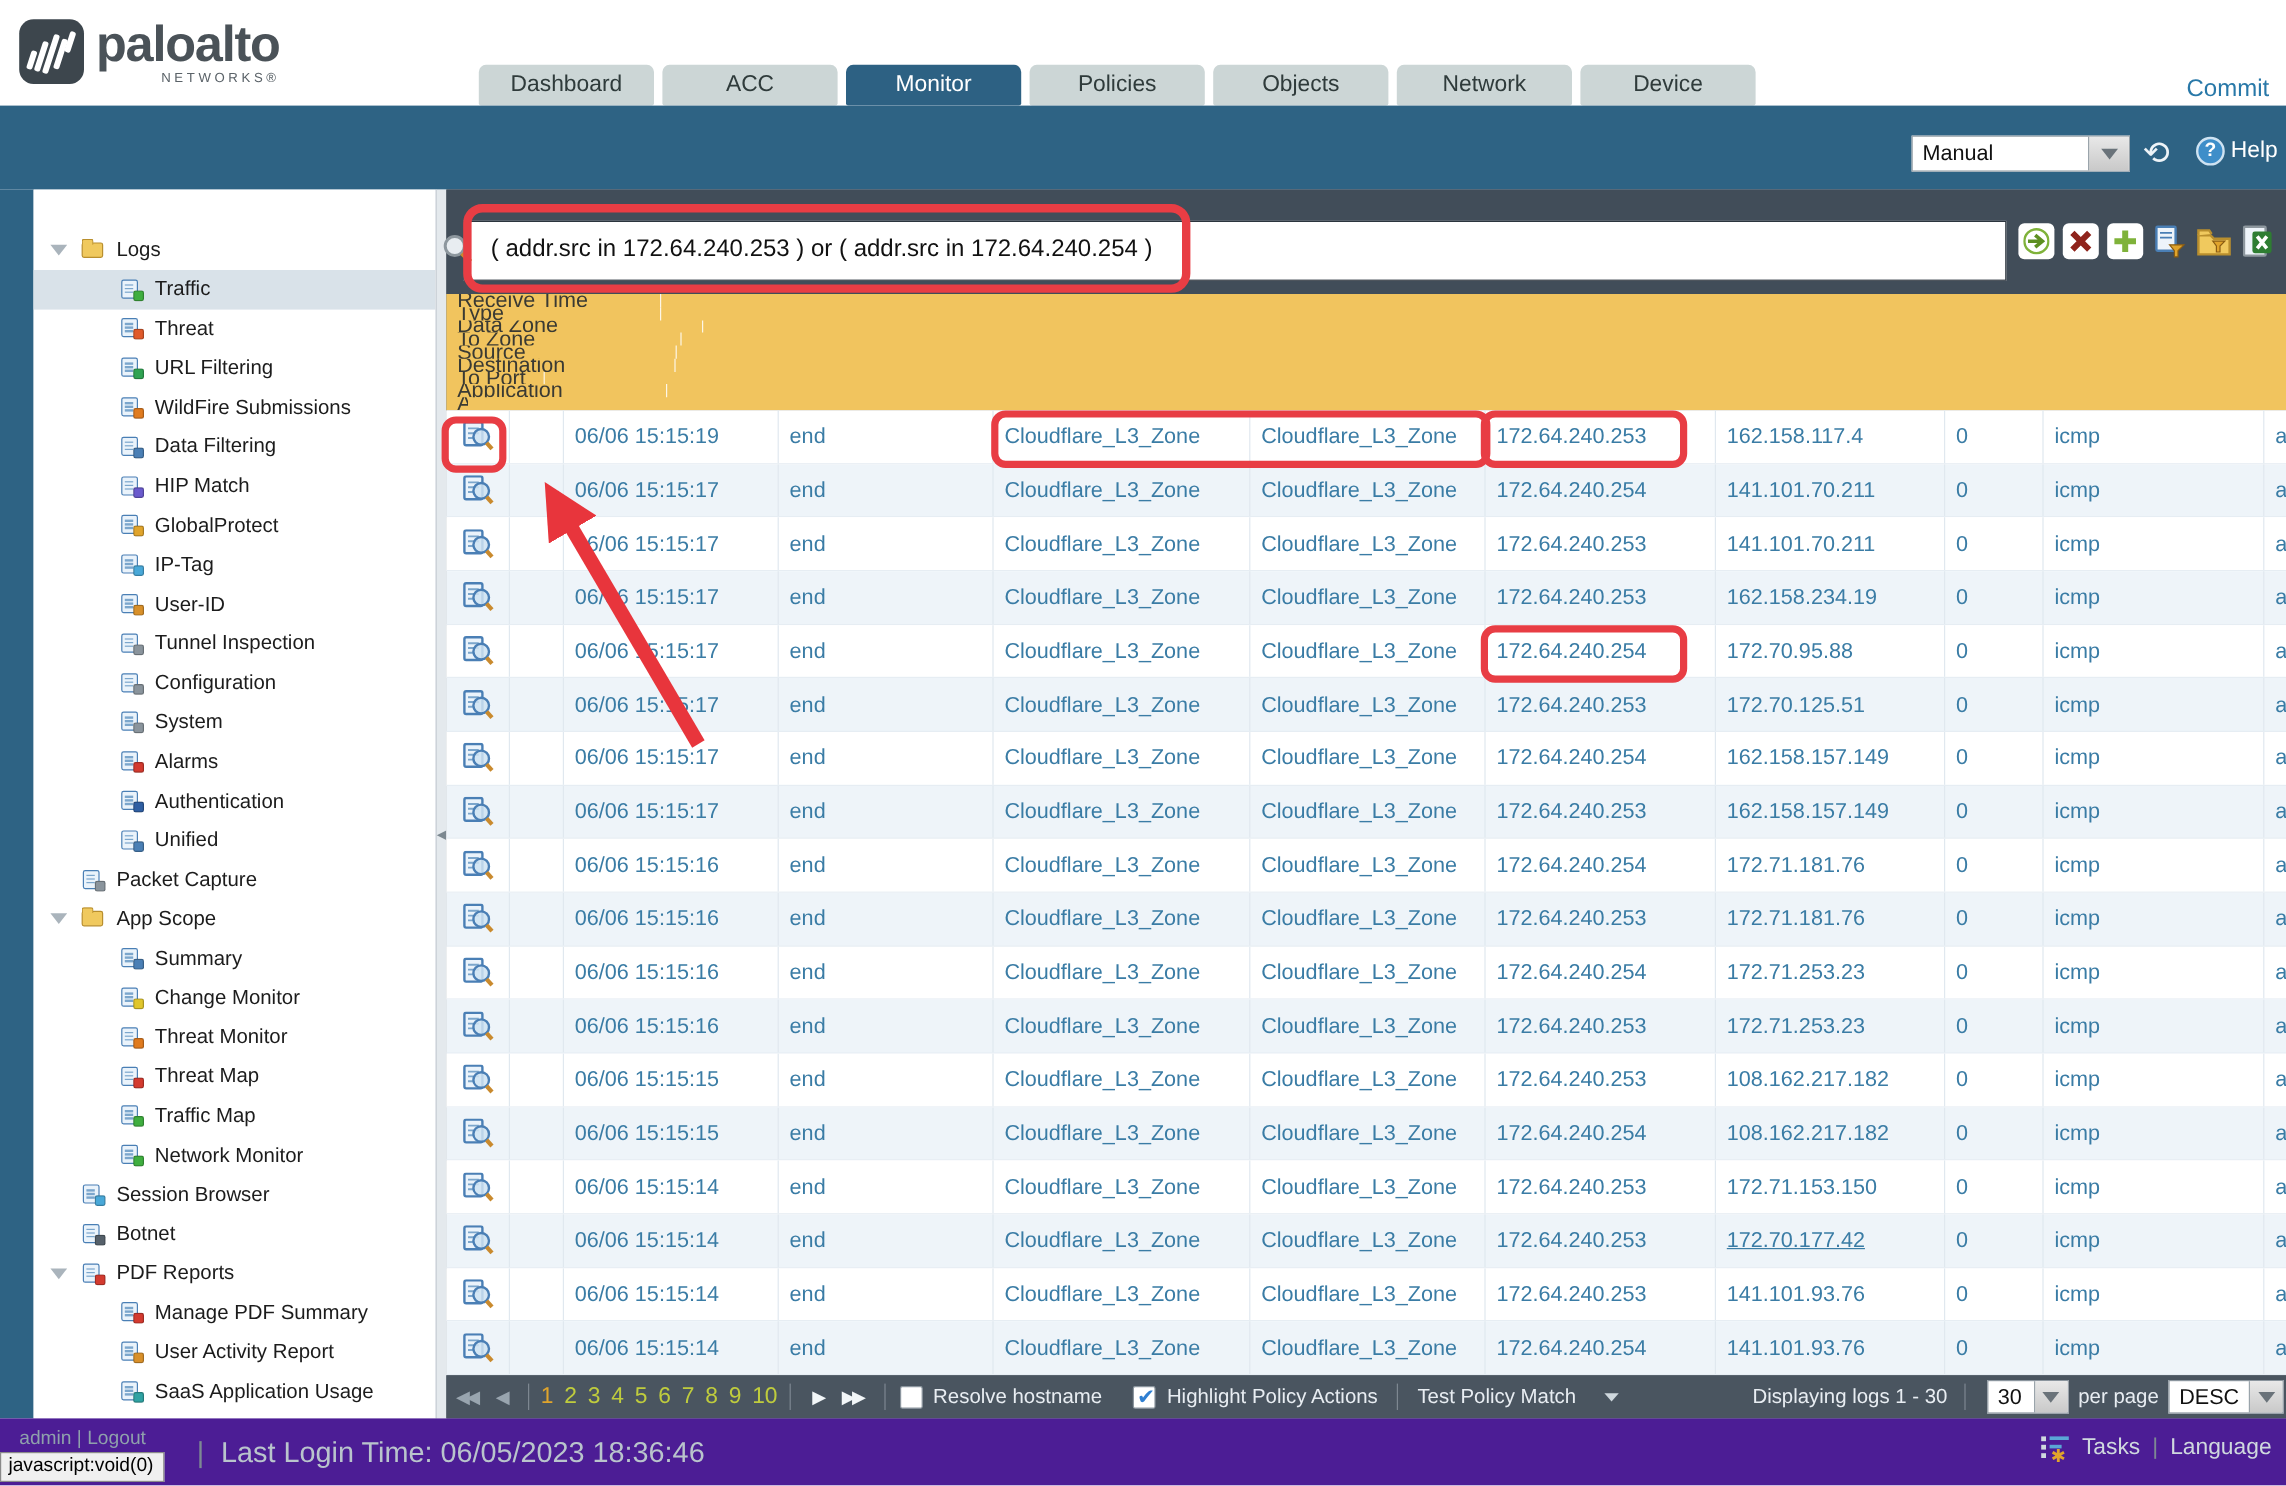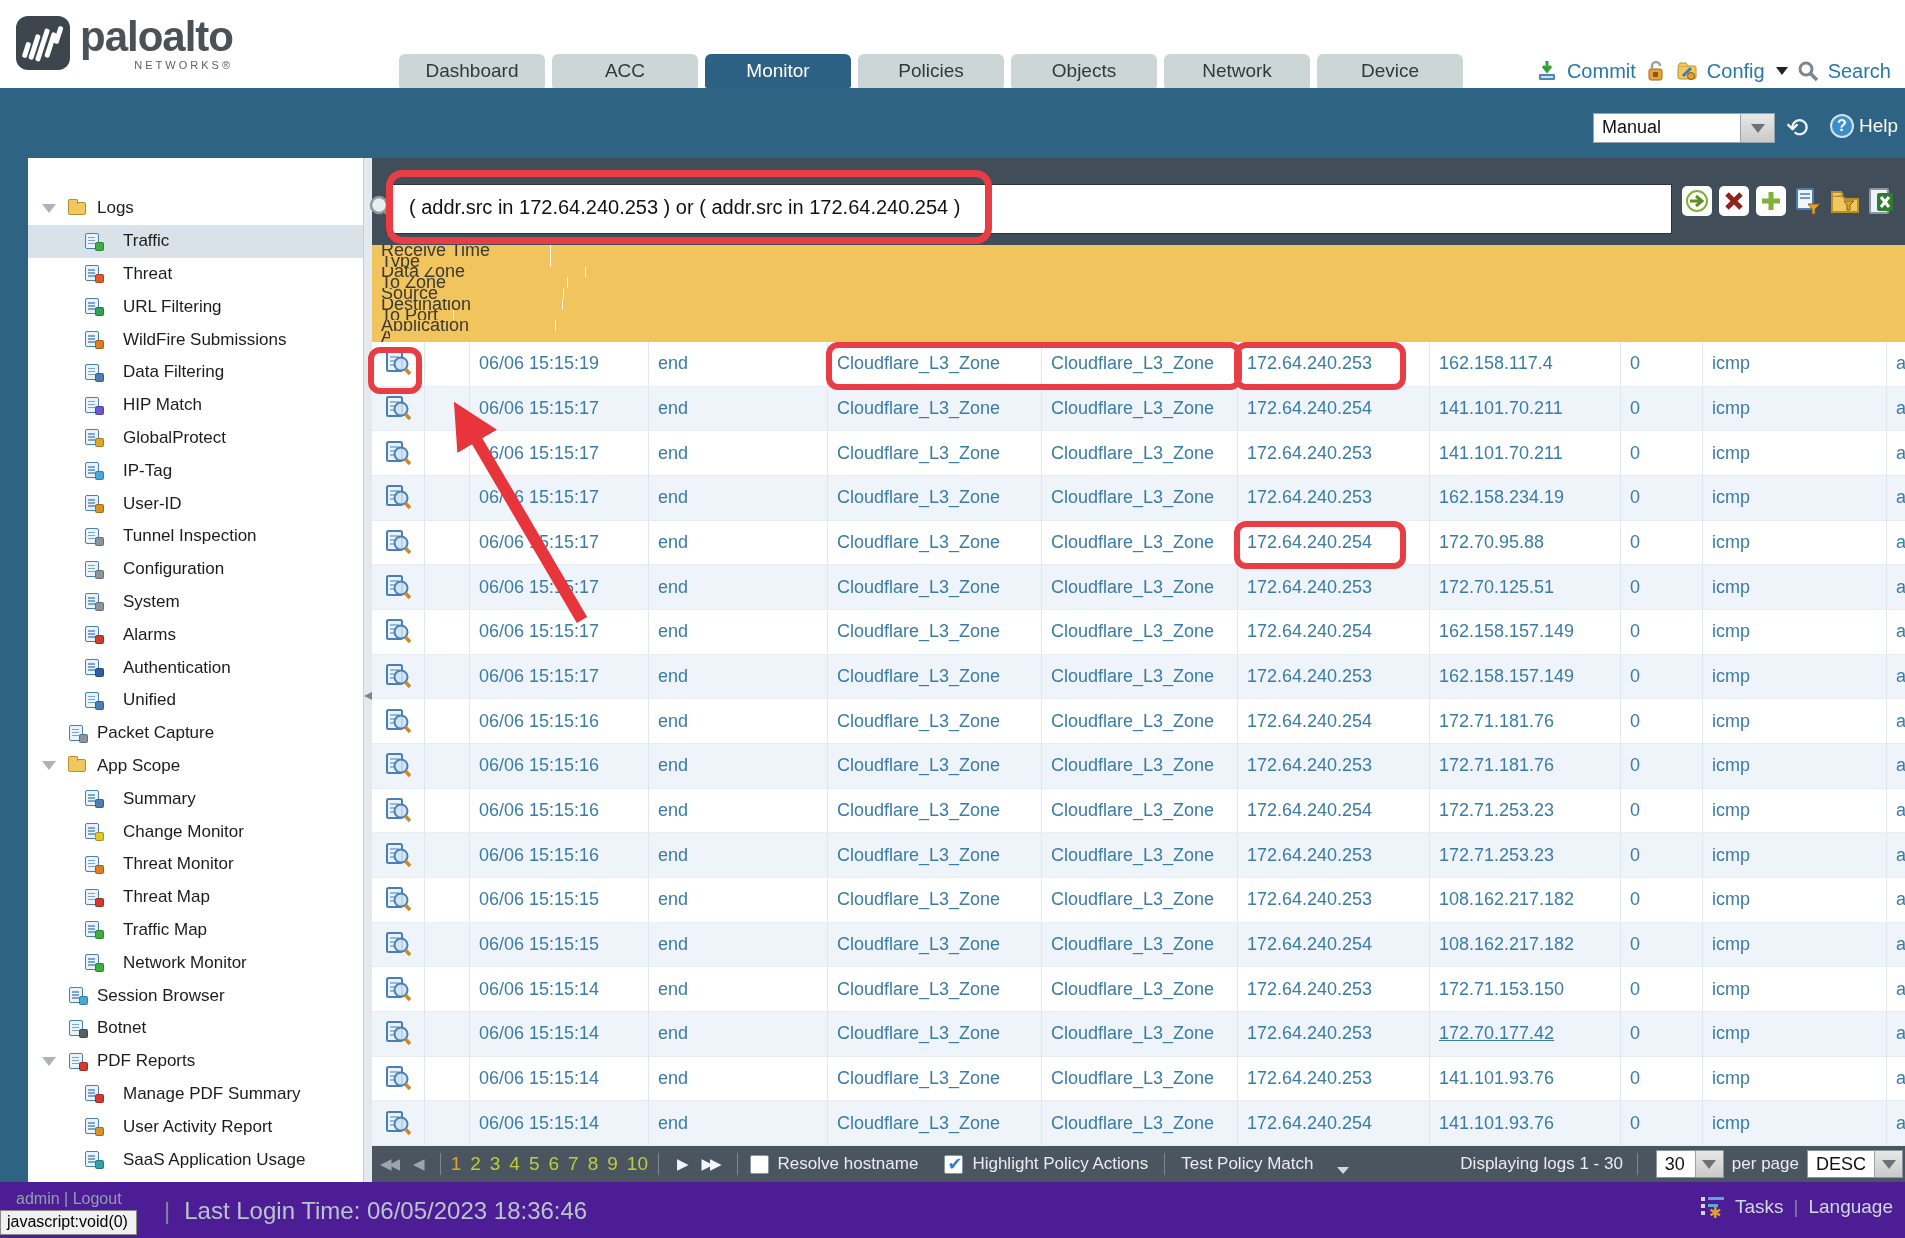--- a/index.html
+++ b/index.html
@@ -12,21 +12,21 @@
   .logo-mark { width:54px; height:54px; background:#3d464d; border-radius:12px; position:relative; overflow:hidden; }
   .logo-mark i { position:absolute; width:5px; background:#fff; border-radius:2px; transform:rotate(18deg); }
   .logo-text { line-height:1; }
   .logo-brand { font-size:42px; color:#4a5258; font-weight:600; letter-spacing:-1px; }
   .logo-sub { font-size:11px; color:#5a6268; letter-spacing:3px; text-align:right; margin-top:2px; }
 
   .tabs { position:absolute; left:399px; top:54px; display:flex; gap:7px; }
   .tab { width:146px; height:34px; background:#ccd6d6; border-radius:6px 6px 2px 2px; display:flex; align-items:center; justify-content:center; font-size:19px; color:#2f3b3b; cursor:pointer; }
   .tab.active { background:#2d6183; color:#fff; }
 
-  .hdr-actions { position:absolute; right:14px; top:54px; height:34px; display:flex; align-items:center; gap:9px; font-size:20px; color:#2878a8; }
+  .hdr-actions { position:absolute; right:14px; top:54px; height:34px; display:flex; align-items:center; gap:9px; font-size:20px; color:#2878a8;flex-direction:column; }
   .hdr-actions .lbl { cursor:pointer; }
   .mini-ico { width:22px; height:22px; display:inline-block; }
   .caret { width:0; height:0; border-left:6px solid transparent; border-right:6px solid transparent; border-top:8px solid #222; margin-left:2px; }
 
   
   .teal-band { position:absolute; left:0; top:88px; width:1905px; height:70px; background:#2e6384; }
   .manual-select { position:absolute; left:1593px; top:25px; width:182px; height:30px; display:flex; background:#fff; border:1px solid #9aa4ab; }
   .manual-select .val { flex:1; font-size:18px; color:#111; padding:3px 0 0 8px; }
   .manual-select .dd { width:34px; background:linear-gradient(#e8e8e8,#c9c9c9); border-left:1px solid #9aa4ab; display:flex; align-items:center; justify-content:center; }
   .dd-arrow { width:0; height:0; border-left:7px solid transparent; border-right:7px solid transparent; border-top:9px solid #6a737a; }
@@ -34,21 +34,21 @@
   .help-wrap { position:absolute; left:1830px; top:26px; display:flex; align-items:center; gap:5px; color:#fff; font-size:19px; }
   .help-circle { width:24px; height:24px; border-radius:50%; background:#3e8ec9; border:2px solid #cfe3f2; color:#fff; font-size:16px; font-weight:bold; display:flex; align-items:center; justify-content:center; }
 
   
   .side-strip { position:absolute; left:0; top:158px; width:28px; height:1024px; background:#2e6384; }
   .sidebar { position:absolute; left:28px; top:158px; width:335px; height:1024px; background:#fff; overflow:hidden; padding-top:34px; }
   .tree-item { height:32.8px; display:flex; align-items:center; font-size:17px; color:#1c1c1c; cursor:pointer; position:relative; }
   .tree-item.sel { background:#d9e2e9; }
   .tree-item .exp { position:absolute; left:14px; width:0; height:0; border-left:7px solid transparent; border-right:7px solid transparent; border-top:9px solid #aab4bc; }
   .tree-item.lvl0 { padding-left:40px; }
-  .tree-item.lvl1 { padding-left:56px;gap:10px; }
+  .tree-item.lvl1 { padding-left:72px; }
   .tree-icon { width:20px; height:17px; margin-right:9px; position:relative; flex:0 0 auto; }
   .tree-icon .doc { position:absolute; left:1px; top:0; width:14px; height:16px; background:#eaf3fb; border:1.5px solid #4a7fb5; border-radius:2px; }
   .tree-icon .doc:before { content:""; position:absolute; left:2px; top:3px; width:7px; height:1.5px; background:#7ba6cc; box-shadow:0 3px 0 #7ba6cc, 0 6px 0 #7ba6cc; }
   .tree-icon .badge { position:absolute; right:0; bottom:-1px; width:9px; height:9px; border-radius:2px; border:1px solid rgba(0,0,0,.25); }
   .tree-icon .folder { position:absolute; left:0; top:2px; width:18px; height:13px; background:#f0c95e; border:1.5px solid #b98f2e; border-radius:2px; }
   .tree-icon .folder:before { content:""; position:absolute; left:-1px; top:-4px; width:8px; height:4px; background:#f0c95e; border:1.5px solid #b98f2e; border-bottom:none; border-radius:2px 2px 0 0; }
   .splitter { position:absolute; left:363px; top:158px; width:9px; height:1024px; background:#e4e9ed; border-left:1px solid #c7ced4; }
   .splitter .grip { position:absolute; top:530px; left:0px; color:#7c8890; font-size:12px; }
 
   
@@ -74,21 +74,21 @@
   
   .foot { position:absolute; left:0; top:988px; width:1533px; height:36px; background:#4a5560; display:flex; align-items:center; color:#e8edf2; font-size:17px; }
   .pg-ico { color:#99a5af; font-size:15px; letter-spacing:-3px; margin:0 8px; cursor:pointer; }
   .pg-ico.on { color:#f2f6f8; }
   .vsep { width:1px; height:22px; background:#7d8791; margin:0 10px; }
   .pages { display:flex; gap:9px; font-size:19px; }
   .pages span { color:#bfcc3d; cursor:pointer; }
   .pages span.cur { color:#e0a42c; }
   .cb { width:19px; height:19px; background:#fff; border:1px solid #8b959e; border-radius:2px; margin:0 9px 0 2px; position:relative; cursor:pointer; }
   .cb.ck:after { content:"✔"; position:absolute; left:2px; top:-3px; color:#2f7fd1; font-size:18px; }
-  .tpm { display:flex; align-items:flex-end; gap:24px; margin:0 6px; cursor:pointer; }
+  .tpm { display:flex; align-items:center; gap:24px; margin:0 6px; cursor:pointer; }
   .tpm .dd-arrow { border-top-color:#cfd8de; border-left-width:6px; border-right-width:6px; border-top-width:7px; }
   .foot-right { margin-left:auto; display:flex; align-items:center; }
   .selbox { display:flex; background:#fff; border:1px solid #8b959e; height:28px; margin:0 8px; }
   .selbox .v { font-size:18px; color:#111; padding:3px 8px 0 8px; }
   .selbox .dd { width:28px; background:linear-gradient(#e8e8e8,#c9c9c9); border-left:1px solid #9aa4ab; display:flex; align-items:center; justify-content:center; }
 
   
   .statusbar { position:absolute; left:0; top:1182px; width:1905px; height:56px; background:#4c1d95; color:#b9c4cc; }
   .sb-left { position:absolute; left:16px; top:8px; font-size:16px; color:#8fa0ac; }
   .sb-login { position:absolute; left:152px; top:15px; font-size:24px; color:#b9c4cc;margin-left:12px; }

